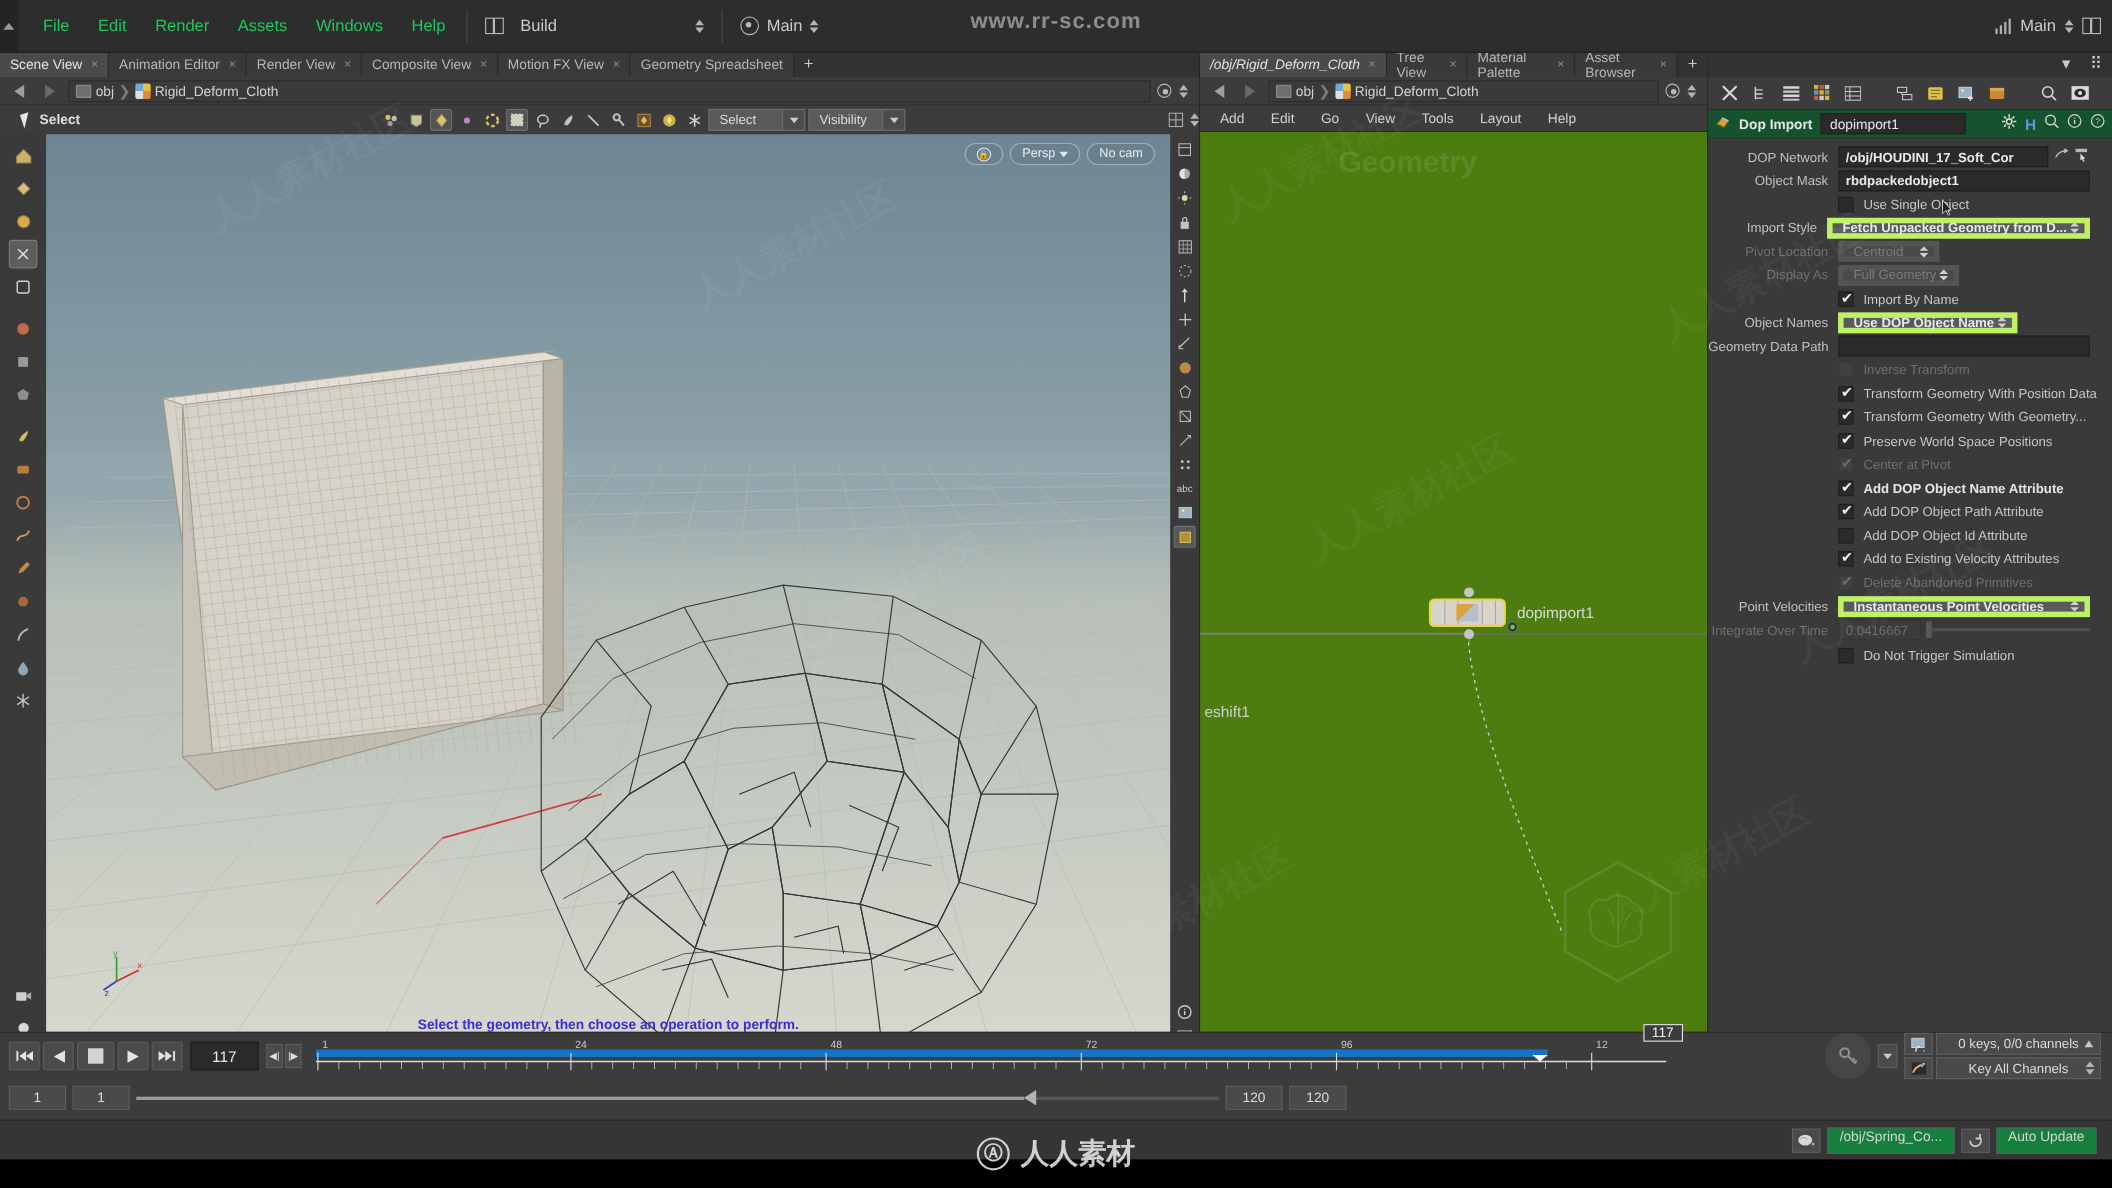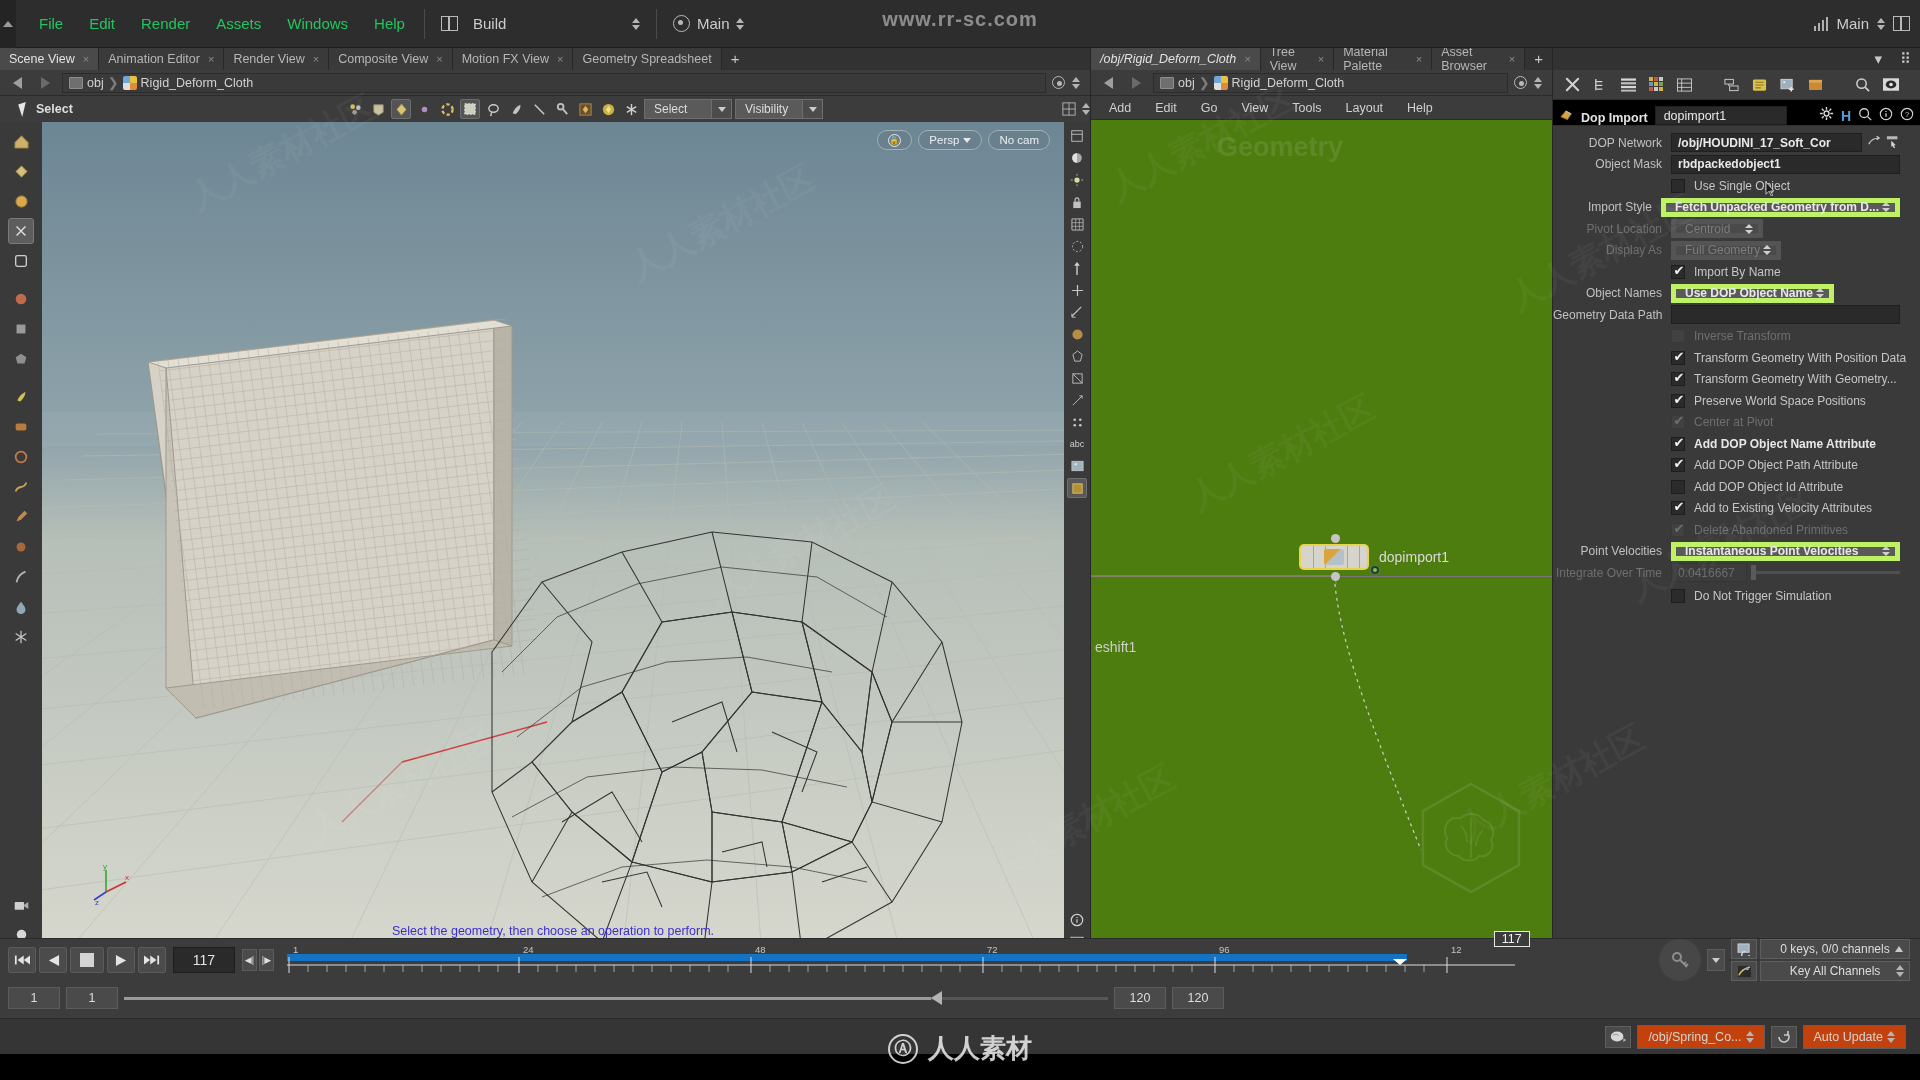--- a/index.html
+++ b/index.html
@@ -101,21 +101,21 @@
   .vp-badges{ position:absolute; right:14px; top:8px; display:flex; gap:6px; z-index:6;}
   .badge{ height:20px; border:1px solid #9fb0b6; border-radius:11px; background:rgba(100,120,130,.45);
           color:#e9eef0; font-size:11.5px; display:flex;align-items:center; padding:0 10px; gap:4px;}
   .badge .lock{width:13px;height:13px;border-radius:50%;border:1.4px solid #e3e9eb;display:flex;align-items:center;justify-content:center;font-size:8px;}
   .badge .dn{width:0;height:0;border-left:4px solid transparent;border-right:4px solid transparent;border-top:5px solid #e4eaec;}
 
   
   .grid-svg{position:absolute;inset:0;}
   .axis-gnomon{position:absolute;left:50px;bottom:52px;width:46px;height:46px;}
   .hud{ position:absolute; left:0; right:0; bottom:20px; text-align:center; z-index:7;}
-  .hud .l1{ color:#3b2fd0; font-size:12.5px; font-weight:normal;}
+  .hud .l1{ color:#3b2fd0; font-size:12.5px; font-weight:bold;}
   .hud .l2{ color:#303030; font-size:12px; margin-top:6px;}
 
   
   .timeline{ position:absolute; left:0; top:938px; width:1920px; height:80px; background:#3c3c3c;
              border-top:1px solid #2b2b2b;}
   .tl-row1{ display:flex; align-items:center; height:42px; padding-left:8px; gap:3px;}
   .tbtn{ width:28px;height:26px; background:#4b4b4b; border:1px solid #5c5c5c; border-radius:2px;
          display:flex;align-items:center;justify-content:center;}
   .tbtn.big{width:34px;}
   .frmfield{ width:62px;height:26px;background:#2a2a2a;border:1px solid #1d1d1d; color:#e6e6e6;
@@ -137,22 +137,22 @@
             display:flex;align-items:center;justify-content:center;}
   .rangebar{ position:relative; flex:1; height:22px; display:flex; align-items:center;}
   .rangebar .line{position:absolute;left:0;right:0;height:3px;background:#565656;}
   .rangebar .fill{position:absolute;left:0;height:3px;background:#9a9a9a;}
   .rangebar .knob{position:absolute; width:0;height:0;border-top:7px solid transparent;border-bottom:7px solid transparent;border-right:11px solid #b4b4b4;}
 
   
   .statusbar{ position:absolute; left:0; top:1018px; width:1920px; height:36px; background:#353535;
               border-top:1px solid #2a2a2a; display:flex; align-items:center;}
   .sb-right{ margin-left:auto; display:flex;align-items:center; gap:6px; padding-right:14px;}
-  .sb-btn{ height:24px; background:#c2410c;border:1px solid #5e5e5e; display:flex;align-items:center;
-           padding:0 10px; font-size:12.5px;color:#d5d5d5; gap:4px;}
+  .sb-btn{ height:24px; background:#15803d;border:1px solid #5e5e5e; display:flex;align-items:center;
+           padding:0 10px; font-size:12.5px;color:#d5d5d5; gap:24px;flex-direction:column;}
   .brain{width:26px;height:22px;background:#4a4a4a;border:1px solid #5e5e5e;display:flex;align-items:center;justify-content:center;}
   .blackbar{position:absolute;left:0;top:1054px;width:1920px;height:26px;background:#000;}
 
   
   .netpanel{ position:absolute; left:1090px; top:48px; width:462px; height:890px; background:#333;
              border-left:1px solid #262626;}
   .net-menubar{ display:flex; align-items:center; height:24px; background:#3c3c3c; padding-left:6px; border-bottom:1px solid #2b2b2b;}
   .net-menubar .mi{ padding:0 12px; font-size:12.5px; color:#d0d0d0; line-height:24px;}
   .net-canvas{ position:relative; width:462px; height:818px; background:#4d7c0f; overflow:hidden;}
   .net-hdr-geo{ position:absolute; left:126px; top:12px; font-size:27px; font-weight:bold; color:rgba(255,255,255,.10);}
@@ -172,21 +172,21 @@
   .eshift{ position:absolute; left:4px; top:519px; font-size:14px; color:#cecece;}
   .net-brain{ position:absolute; right:22px; bottom:40px; width:120px;height:120px; opacity:.10;}
 
   
   .parampanel{ position:absolute; left:1552px; top:48px; width:368px; height:890px; background:#3a3a3a;
                border-left:1px solid #262626;}
   .pp-tabstrip{ display:flex;align-items:flex-end; height:22px; background:#323232;}
   .pp-toolicons{ display:flex; align-items:center; height:30px; background:#3c3c3c; gap:9px;
                  padding-left:10px; border-bottom:1px solid #2c2c2c;}
   .pti{ width:19px;height:19px; display:flex;align-items:center;justify-content:center; font-size:11px;color:#c8c8c8;}
-  .pp-nodehdr{ display:flex;align-items:flex-end; gap:7px; height:26px; background:#000000; padding:0 6px;
+  .pp-nodehdr{ display:flex;align-items:center; gap:7px; height:26px; background:#14532d; padding:0 6px;
                border-bottom:1px solid #303030;}
   .pp-nodehdr .t{font-size:12.5px;font-weight:bold;color:#e4e4e4;}
   .pp-nodehdr .nm{ flex:0 0 auto; background:#2a2a2a;border:1px solid #202020; height:19px;
                    display:flex;align-items:center;padding:0 8px; font-size:12.5px;color:#e8e8e8; min-width:132px;}
   .pp-hdr-ico{ margin-left:auto; display:flex; align-items:center; gap:7px;}
   .pp-body{ padding:7px 0 0 0; }
   .prow{ display:flex; align-items:center; height:19px; margin-bottom:2.5px; padding-right:20px;}
   .plabel{ width:118px; text-align:right; padding-right:9px; font-size:12px; color:#c0c0c0; white-space:nowrap;}
   .plabel.dim{ color:#6f6f6f;}
   .pfield{ flex:1; height:19px; background:#2a2a2a; border:1px solid #1f1f1f; display:flex;align-items:center;

